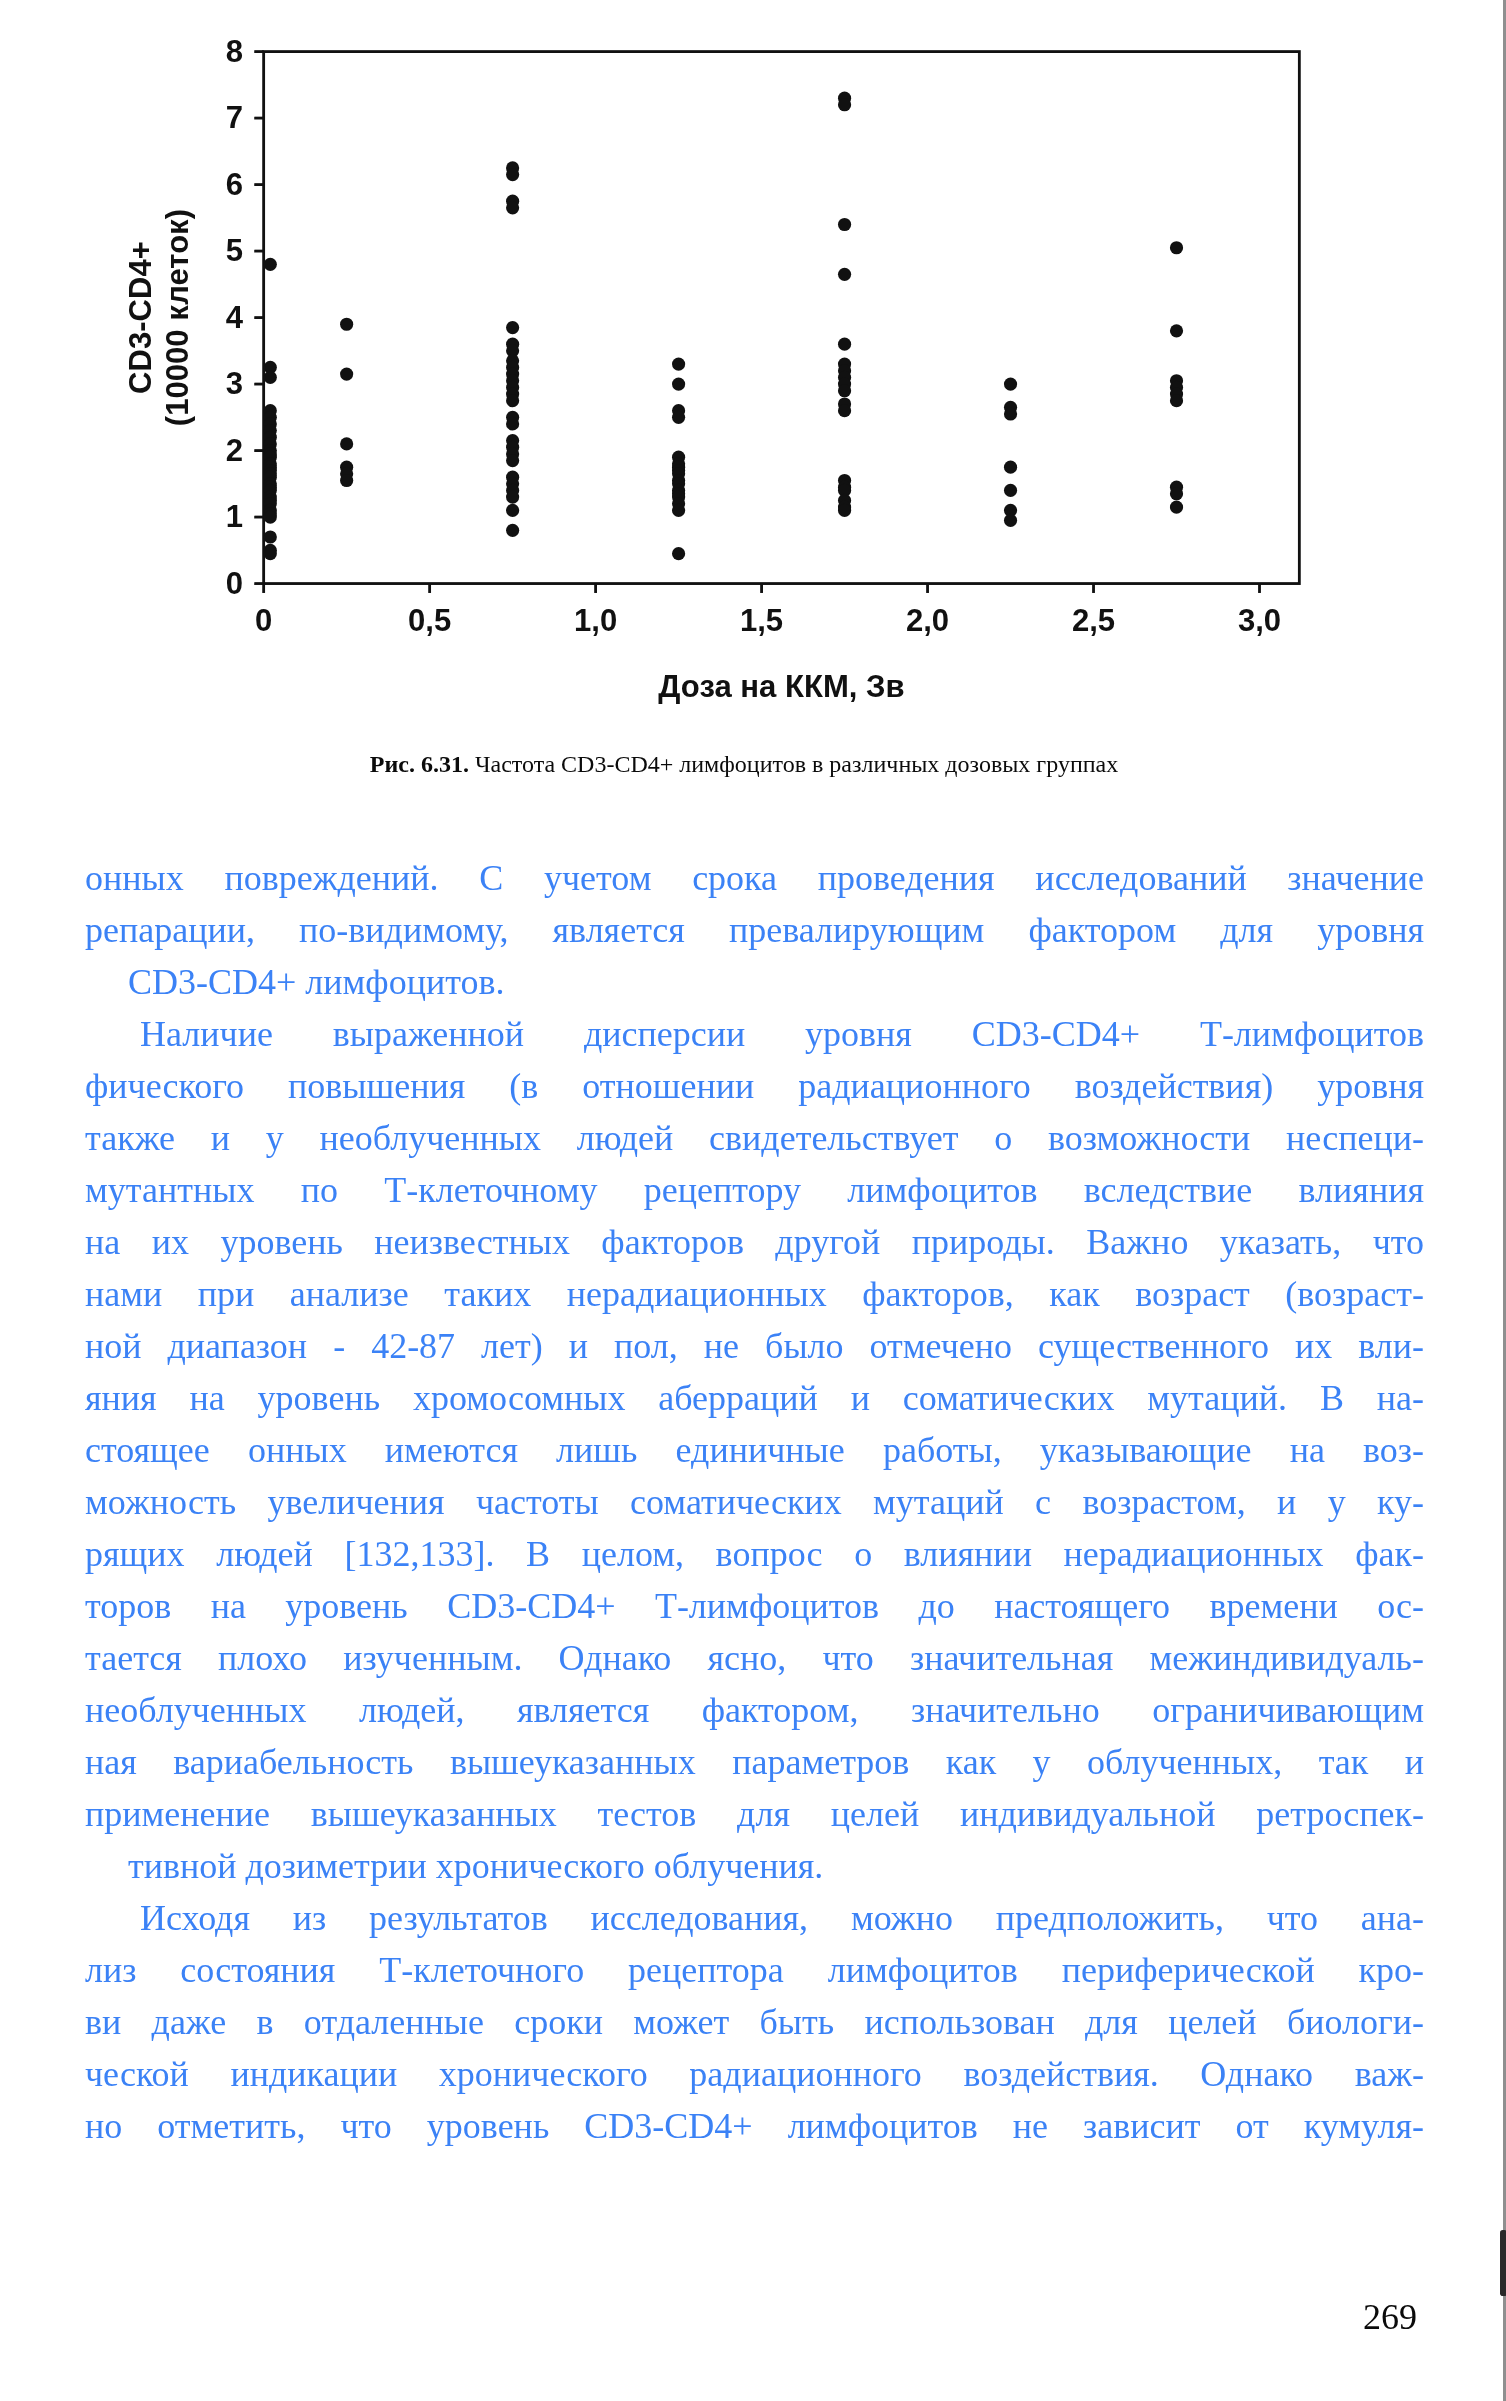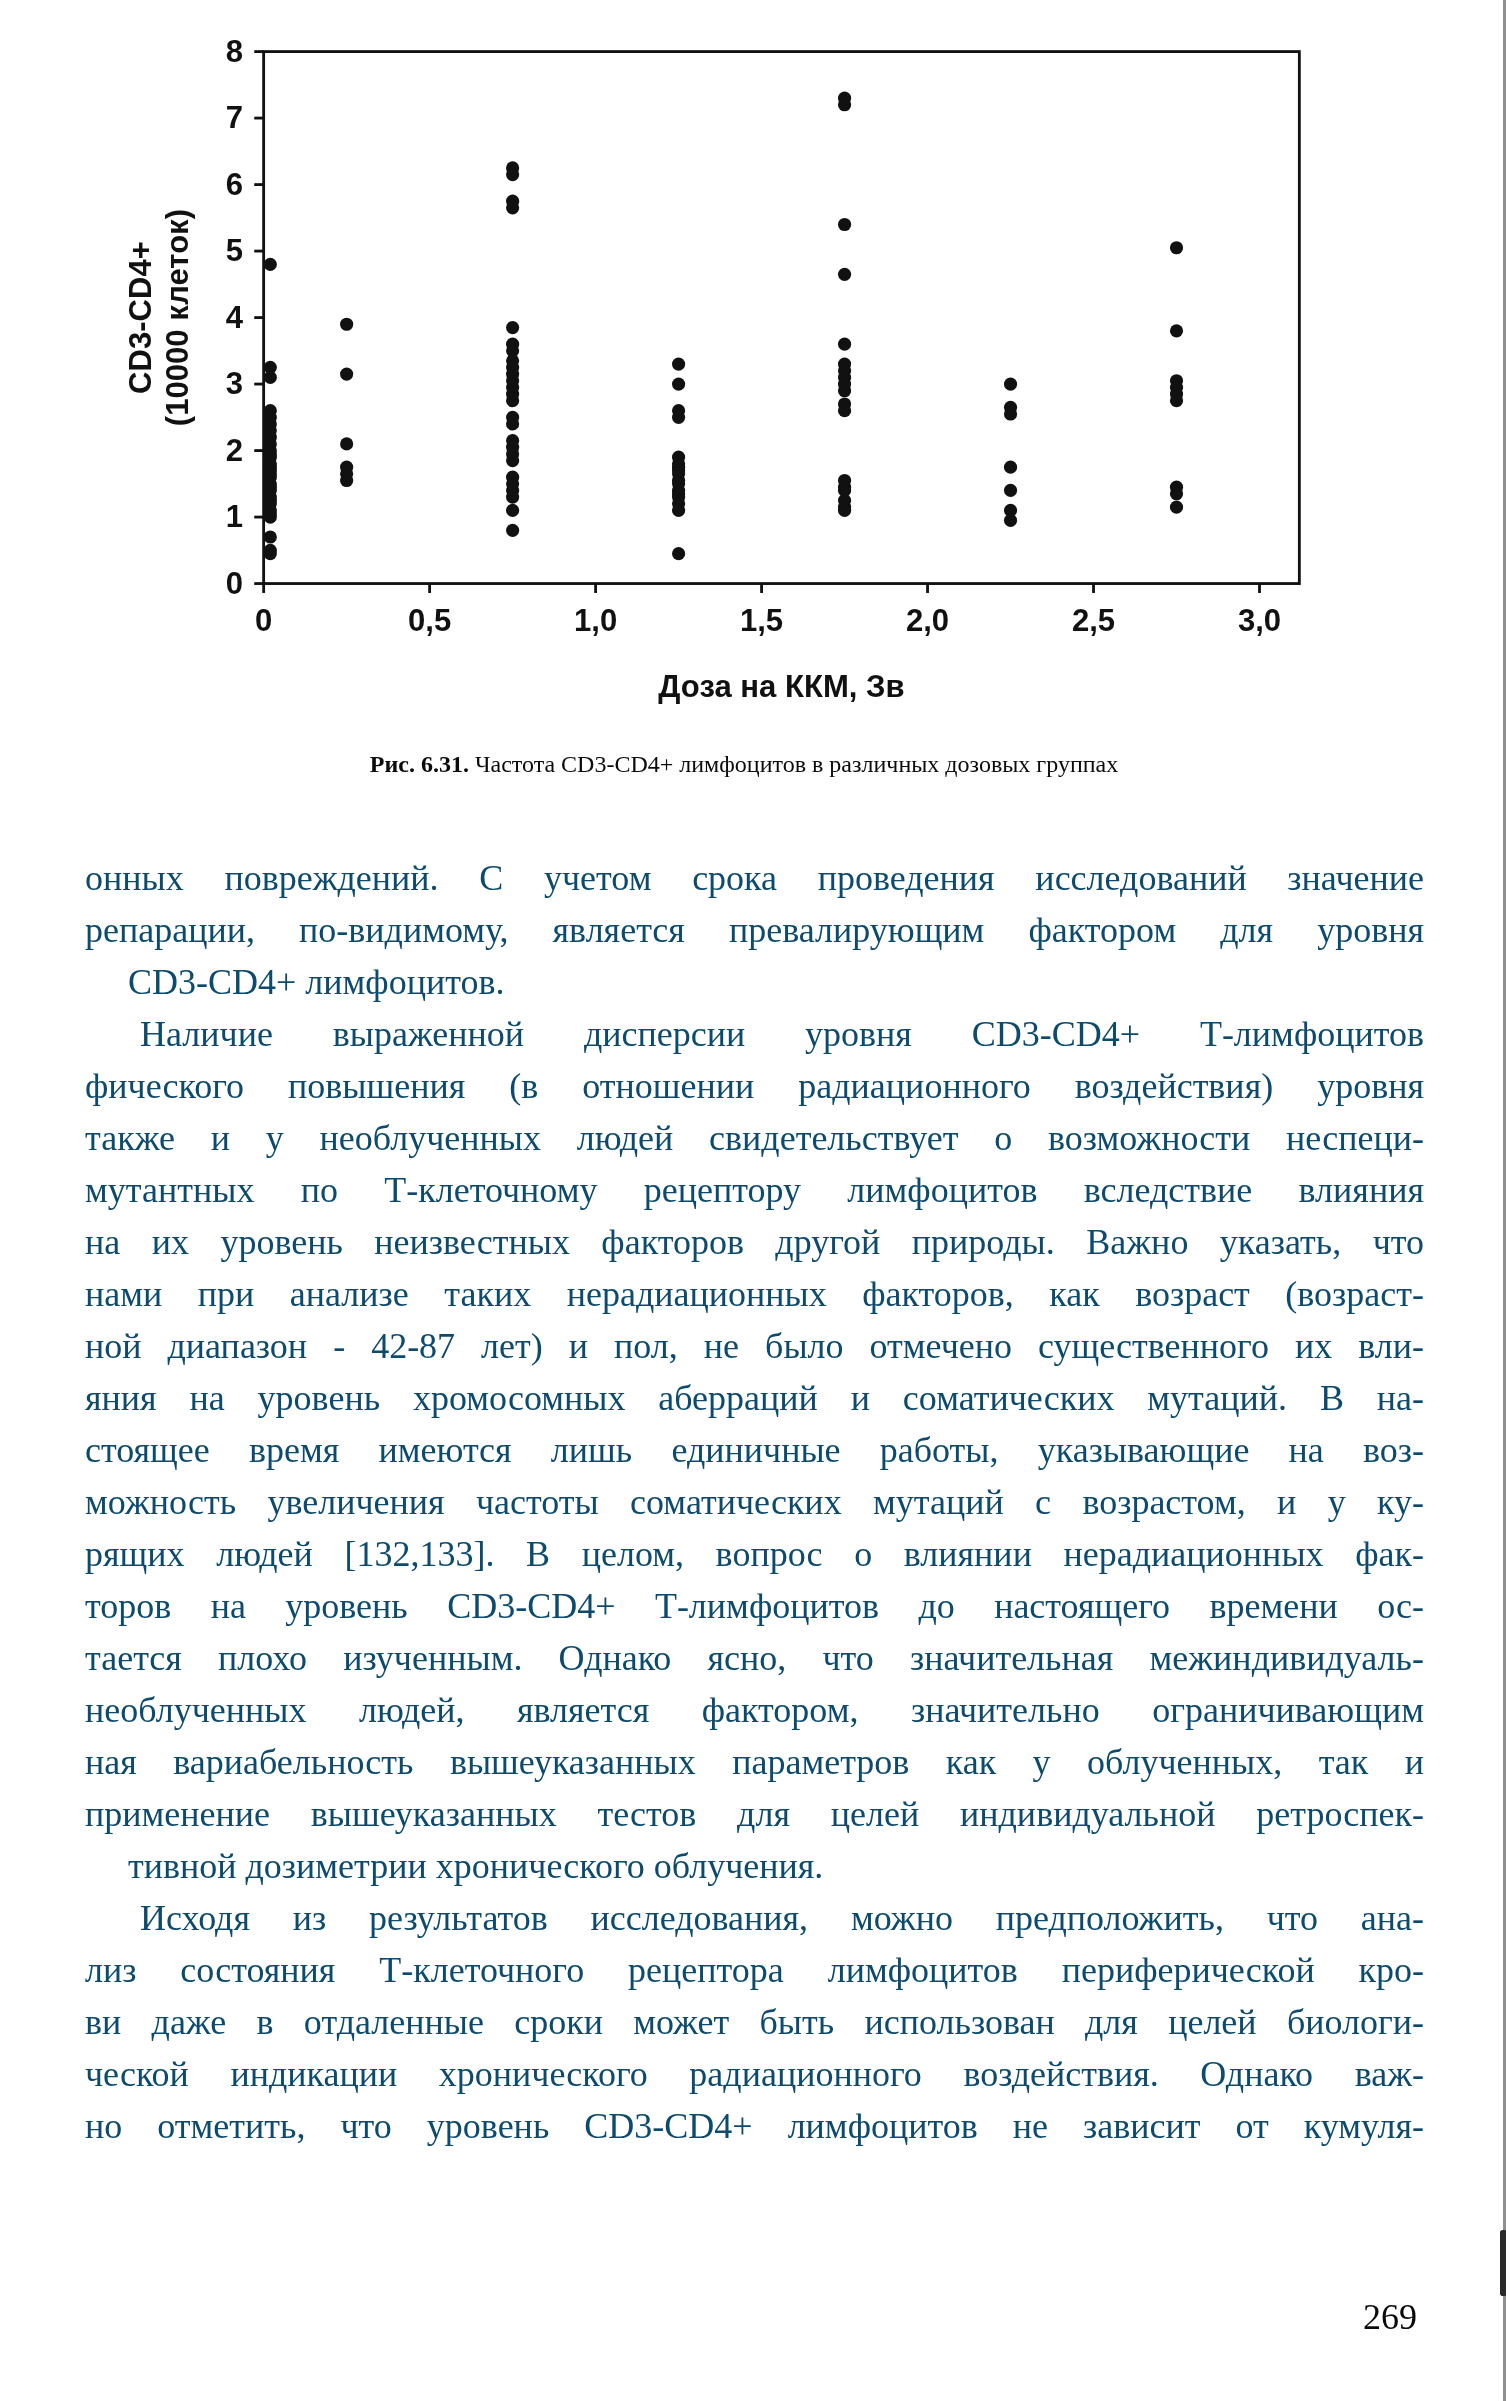--- a/index.html
+++ b/index.html
@@ -18,21 +18,21 @@
 
   .caption {
     margin-top:32px; width:1262px; text-align:center;
     font-size:24px; line-height:45px; color:#0b0b0b;
   }
   .cap-label { font-weight:bold; }
 
   
   .body-text {
     position:absolute; top:852px; left:85px; width:1339px;
-    font-size:36px; line-height:52px; color:#0c4a6e;
+    font-size:36px; line-height:52px; color:#3b82f6;
   }
   .para .line { text-align:justify; text-align-last:justify; }
   .para .line.no-just { text-align-last:left;margin-left:43px; }
   .para .line.indent { text-indent:55px; }
 
   .page-number {
     position:absolute; top:2296px; right:90px;
     font-size:36px; color:#0b0b0b;margin-left:32px;
   }
 
@@ -209,21 +209,21 @@
       </div>
       <div class="para">
         <div class="line indent">Наличие выраженной дисперсии уровня CD3-CD4+ Т-лимфоцитов</div>
         <div class="line">фического повышения (в отношении радиационного воздействия) уровня</div>
         <div class="line">также и у необлученных людей свидетельствует о возможности неспеци-</div>
         <div class="line">мутантных по Т-клеточному рецептору лимфоцитов вследствие влияния</div>
         <div class="line">на их уровень неизвестных факторов другой природы. Важно указать, что</div>
         <div class="line">нами при анализе таких нерадиационных факторов, как возраст (возраст-</div>
         <div class="line">ной диапазон - 42-87 лет) и пол, не было отмечено существенного их вли-</div>
         <div class="line">яния на уровень хромосомных аберраций и соматических мутаций. В на-</div>
-        <div class="line">стоящее время имеются лишь единичные работы, указывающие на воз-</div>
+        <div class="line">стоящее онных имеются лишь единичные работы, указывающие на воз-</div>
         <div class="line">можность увеличения частоты соматических мутаций с возрастом, и у ку-</div>
         <div class="line">рящих людей [132,133]. В целом, вопрос о влиянии нерадиационных фак-</div>
         <div class="line">торов на уровень CD3-CD4+ Т-лимфоцитов до настоящего времени ос-</div>
         <div class="line">тается плохо изученным. Однако ясно, что значительная межиндивидуаль-</div>
         <div class="line">необлученных людей, является фактором, значительно ограничивающим</div>
         <div class="line">ная вариабельность вышеуказанных параметров как у облученных, так и</div>
         <div class="line">применение вышеуказанных тестов для целей индивидуальной ретроспек-</div>
         <div class="line no-just">тивной дозиметрии хронического облучения.</div>
       </div>
       <div class="para">

